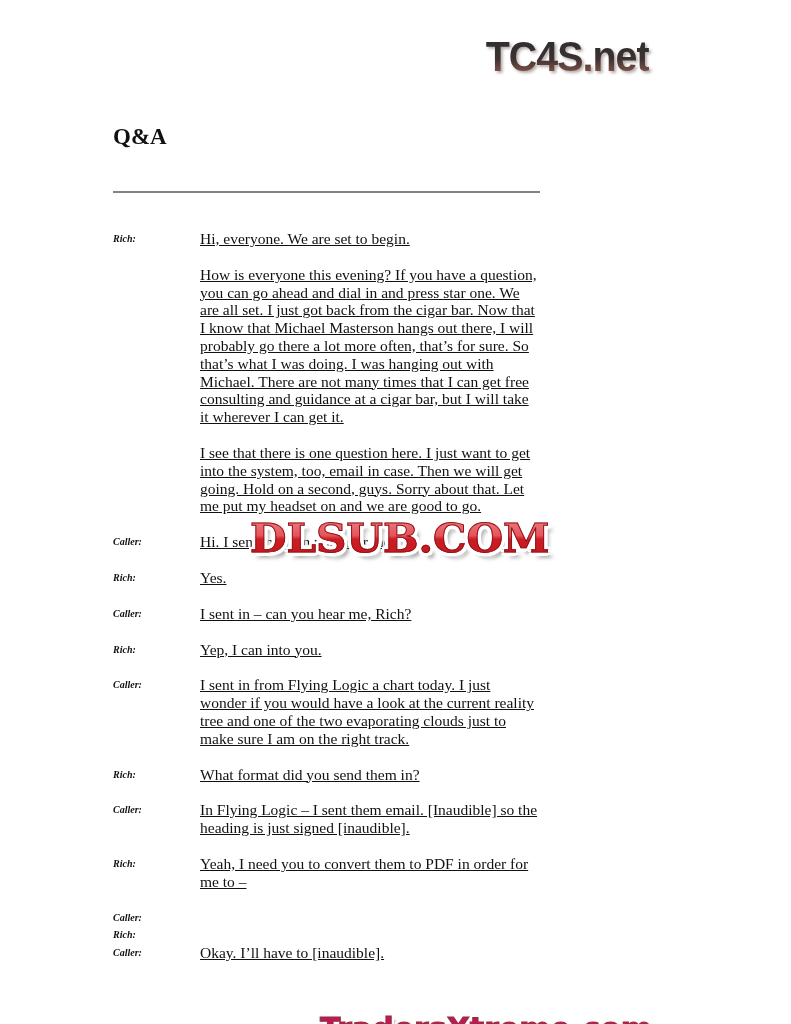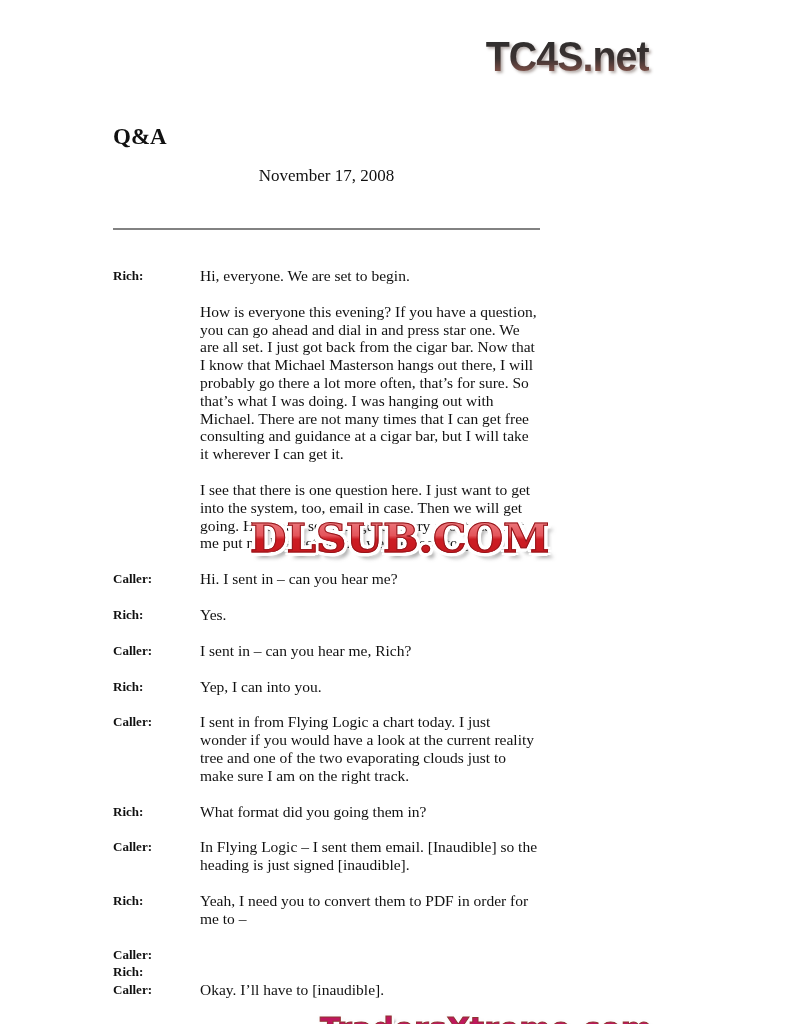--- a/index.html
+++ b/index.html
@@ -62,24 +62,25 @@
     border: none;
     border-top: 2px solid #828282;
     margin: 42px 0 37px 0;
   }
 
   .turn { display: flex; align-items: flex-start; }
   .speaker {
     width: 87px;
     flex: 0 0 87px;
     font-weight: bold;
-    font-size: 13px;
+    font-size: 10px;
     line-height: 17.8px;
-  }
-  .dialogue { width: 478px; }
+    font-style: italic;
+  }
+  .dialogue { width: 478px; text-decoration: underline; }
   .dialogue p {
     margin: 0 0 18px 0;
     font-size: 15.5px;
     line-height: 17.8px;
   }
 
   
   .wm-dlsub {
     position: absolute;
     left: 250px;
@@ -134,21 +135,20 @@
 <body>
 
 <div class="page">
 
   <div class="wm-tc4s" data-text="TC4S.net">
     <span class="grad">TC4S.net</span>
   </div>
 
   <div class="doc">
     <h1 class="title">Q&amp;A</h1>
-    <p class="docdate">November 17, 2008</p>
     <div class="divider"></div>
 
     <div class="turn">
       <div class="speaker">Rich:</div>
       <div class="dialogue">
         <p>Hi, everyone. We are set to begin.</p>
         <p>How is everyone this evening? If you have a question, you can go ahead and dial in and press star one. We are all set. I just got back from the cigar bar. Now that I know that Michael Masterson hangs out there, I will probably go there a lot more often, that’s for sure. So that’s what I was doing. I was hanging out with Michael. There are not many times that I can get free consulting and guidance at a cigar bar, but I will take it wherever I can get it.</p>
         <p>I see that there is one question here. I just want to get into the system, too, email in case. Then we will get going. Hold on a second, guys. Sorry about that. Let me put my headset on and we are good to go.</p>
       </div>
     </div>
@@ -184,21 +184,21 @@
     <div class="turn">
       <div class="speaker">Caller:</div>
       <div class="dialogue">
         <p>I sent in from Flying Logic a chart today. I just wonder if you would have a look at the current reality tree and one of the two evaporating clouds just to make sure I am on the right track.</p>
       </div>
     </div>
 
     <div class="turn">
       <div class="speaker">Rich:</div>
       <div class="dialogue">
-        <p>What format did you going them in?</p>
+        <p>What format did you send them in?</p>
       </div>
     </div>
 
     <div class="turn">
       <div class="speaker">Caller:</div>
       <div class="dialogue">
         <p>In Flying Logic – I sent them email. [Inaudible] so the heading is just signed [inaudible].</p>
       </div>
     </div>
 

